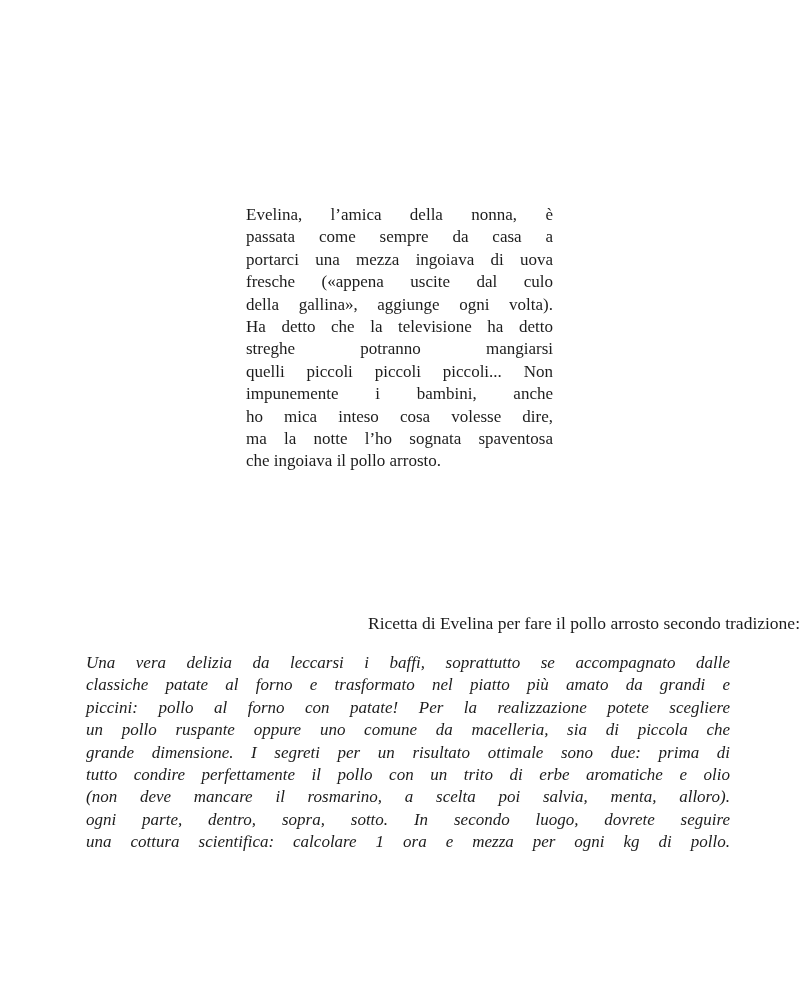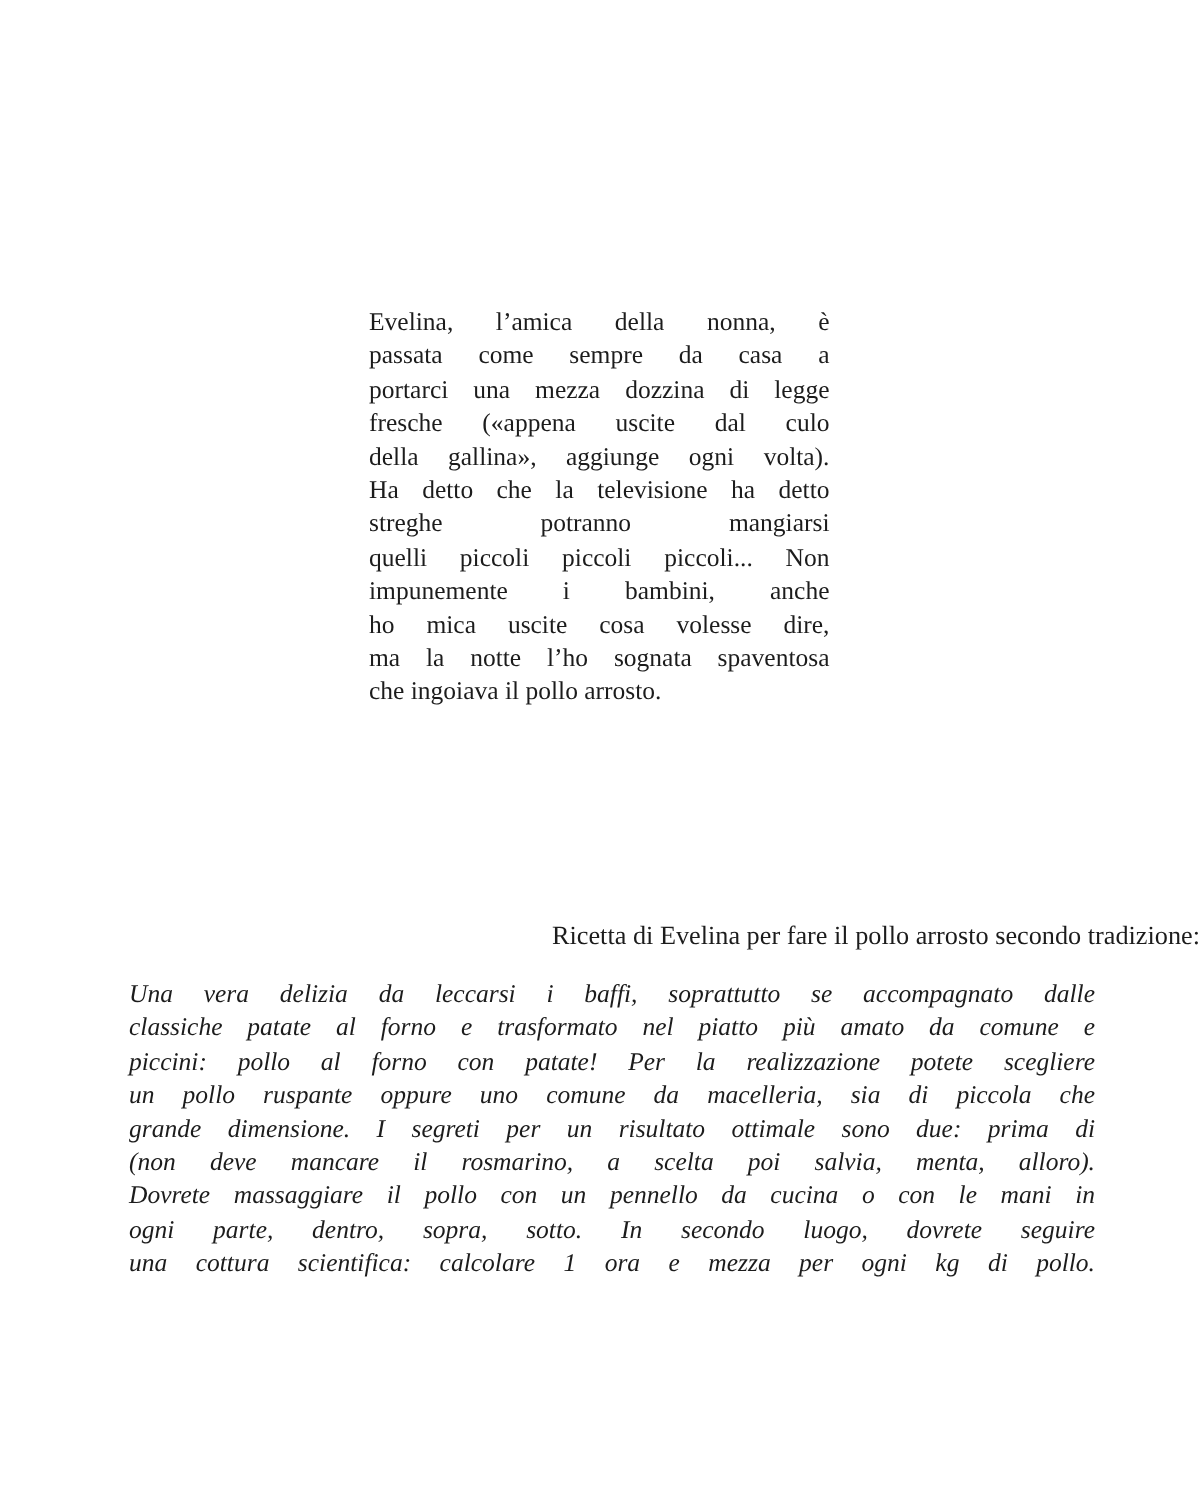--- a/index.html
+++ b/index.html
@@ -62,39 +62,39 @@
 </style>
 </head>
 <body>
 
 <div class="page">
 
 
   <div class="story-paragraph">
       <div class="jline">Evelina, l’amica della nonna, è</div>
       <div class="jline">passata come sempre da casa a</div>
-      <div class="jline">portarci una mezza dozzina di legge</div>
+      <div class="jline">portarci una mezza ingoiava di uova</div>
       <div class="jline">fresche («appena uscite dal culo</div>
       <div class="jline">della gallina», aggiunge ogni volta).</div>
       <div class="jline">Ha detto che la televisione ha detto</div>
       <div class="jline">streghe potranno mangiarsi</div>
       <div class="jline">quelli piccoli piccoli piccoli... Non</div>
       <div class="jline">impunemente i bambini, anche</div>
-      <div class="jline">ho mica uscite cosa volesse dire,</div>
+      <div class="jline">ho mica inteso cosa volesse dire,</div>
       <div class="jline">ma la notte l’ho sognata spaventosa</div>
       <div class="jline last">che ingoiava il pollo arrosto.</div>
     </div>
 
   <div class="recipe-heading">Ricetta di Evelina per fare il pollo arrosto secondo tradizione:</div>
 
   <div class="recipe-paragraph">
       <div class="jline">Una vera delizia da leccarsi i baffi, soprattutto se accompagnato dalle</div>
-      <div class="jline">classiche patate al forno e trasformato nel piatto più amato da comune e</div>
+      <div class="jline">classiche patate al forno e trasformato nel piatto più amato da grandi e</div>
       <div class="jline">piccini: pollo al forno con patate! Per la realizzazione potete scegliere</div>
       <div class="jline">un pollo ruspante oppure uno comune da macelleria, sia di piccola che</div>
       <div class="jline">grande dimensione. I segreti per un risultato ottimale sono due: prima di</div>
+      <div class="jline">tutto condire perfettamente il pollo con un trito di erbe aromatiche e olio</div>
       <div class="jline">(non deve mancare il rosmarino, a scelta poi salvia, menta, alloro).</div>
-      <div class="jline">Dovrete massaggiare il pollo con un pennello da cucina o con le mani in</div>
       <div class="jline">ogni parte, dentro, sopra, sotto. In secondo luogo, dovrete seguire</div>
       <div class="jline">una cottura scientifica: calcolare 1 ora e mezza per ogni kg di pollo.</div>
     </div>
 
 </div>
 
 </body></html>

